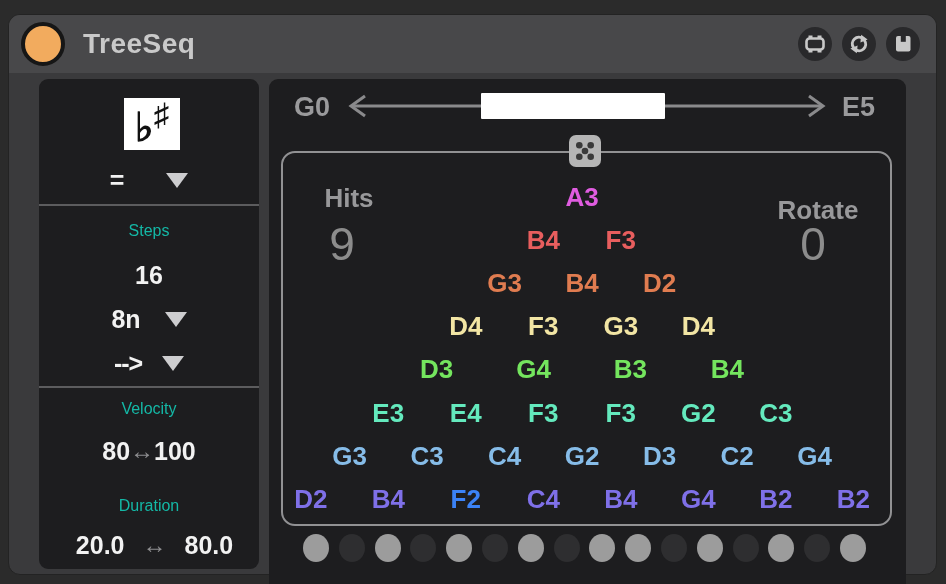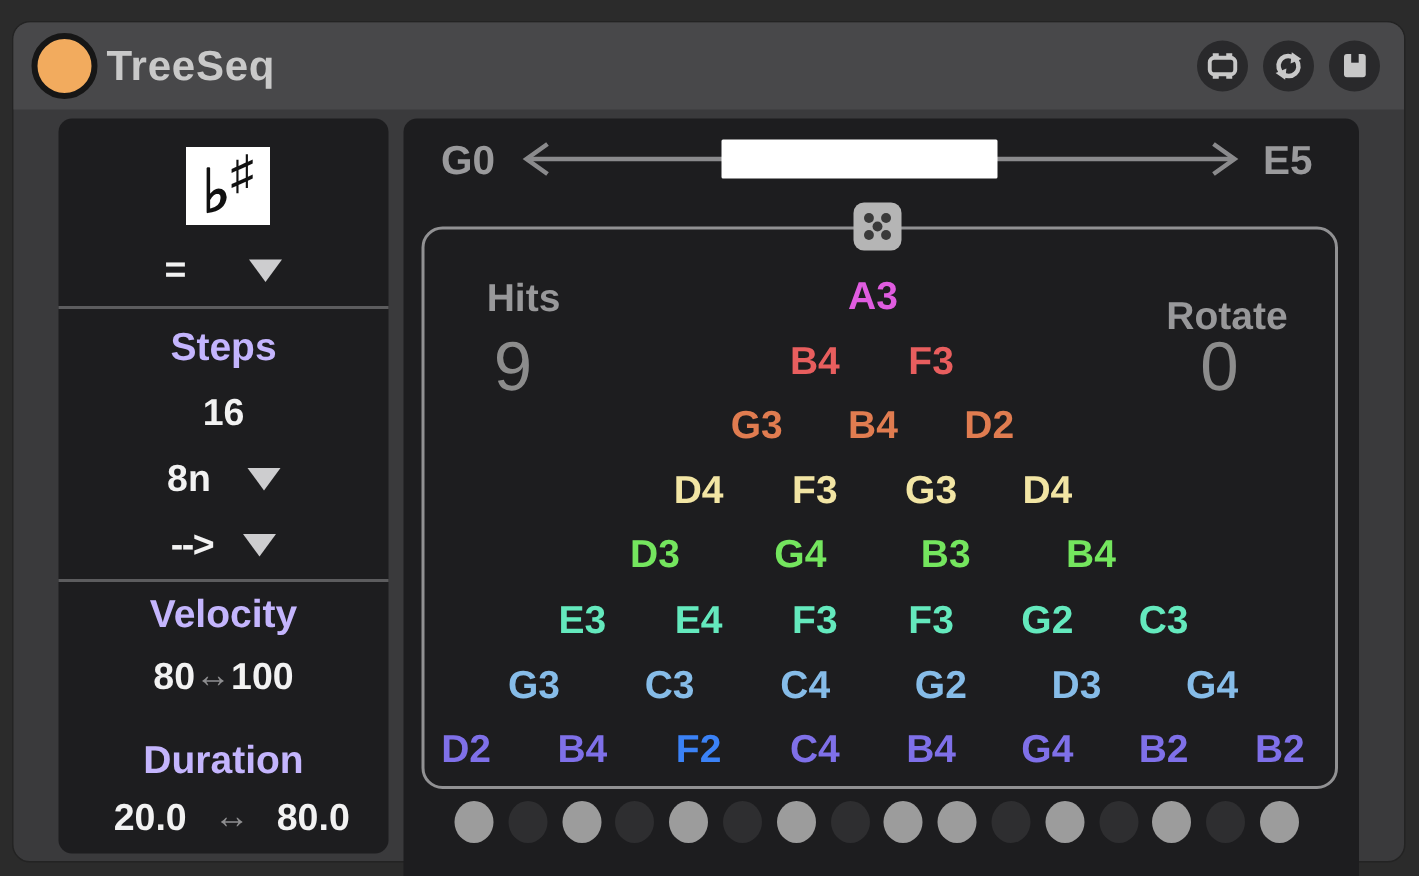--- a/index.html
+++ b/index.html
@@ -1,31 +1,31 @@
 <!DOCTYPE html>
 <html><head>
 <meta charset="utf-8">
 <style>
   html,body{margin:0;padding:0;background:#2b2b2b;font-family:"Liberation Sans",sans-serif;}
   .stage{position:relative;width:946px;height:584px;background:#2b2b2b;overflow:hidden;}
   .device{position:absolute;left:8px;top:14px;width:929px;height:561px;background:#3a3a3c;border-radius:12px;border:1px solid #232323;box-sizing:border-box;}
   
   .titlebar{position:absolute;left:0;top:0;right:0;height:58px;background:#48484a;border-radius:11px 11px 0 0;display:flex;align-items:center;}
   .led-ring{width:36px;height:36px;border-radius:50%;border:4px solid #161616;margin-left:12px;box-sizing:content-box;background:#f2ab5e;}
-  .title{margin-left:6px;font-size:28px;font-weight:bold;color:#c9c9c9;letter-spacing:.5px;}
+  .title{margin-left:18px;font-size:28px;font-weight:bold;color:#c9c9c9;letter-spacing:.5px;}
   .tb-buttons{margin-left:auto;display:flex;gap:10px;padding-right:16px;}
   .tb-btn{width:34px;height:34px;border-radius:50%;background:#29292b;display:flex;align-items:center;justify-content:center;cursor:pointer;}
   .tb-btn svg{display:block;}
   
   .panel{position:absolute;background:#1d1d1f;border-radius:9px;}
   .left-panel{left:30px;top:64px;width:220px;height:490px;}
   .right-panel{left:260px;top:64px;width:637px;height:571px;}
   
   .row{position:absolute;left:0;right:0;height:30px;display:flex;align-items:center;justify-content:center;}
-  .lbl{color:#c4b5fd;font-size:26px;font-weight:bold;}
+  .lbl{color:#14b8a6;font-size:16px;font-weight:normal;}
   .val{color:#f2f2f2;font-size:25px;font-weight:bold;}
   .divider{position:absolute;left:0;right:0;height:2px;background:#5c5c5e;}
   .caret{width:0;height:0;border-left:11px solid transparent;border-right:11px solid transparent;border-top:15px solid #cdcdcf;}
   .notation-box{position:absolute;left:85px;top:19px;width:56px;height:52px;background:#fff;display:flex;align-items:center;justify-content:center;cursor:pointer;}
   .notation-box .flat{font-size:40px;font-weight:bold;color:#111;transform:translateY(3px);}
   .notation-box .sharp{font-size:31px;font-weight:bold;color:#111;transform:translateY(-9px);}
   .lr-arrow{color:#8e8e90;font-size:24px;font-weight:bold;}
   
   .range-label{position:absolute;top:13px;font-size:27px;font-weight:bold;color:#9a9a9c;}
   .range-arrow{position:absolute;left:0;top:0;}
@@ -171,20 +171,21 @@
             <span class="note" style="color: rgb(100, 233, 189);">F3</span>
             <span class="note" style="color: rgb(100, 233, 189);">G2</span>
             <span class="note" style="color: rgb(100, 233, 189);">C3</span>
           </div>
           <div class="tree-row" style="top: 361.6px; left: 41.75px; width: 542.5px;">
             <span class="note" style="color: rgb(134, 188, 232);">G3</span>
             <span class="note" style="color: rgb(134, 188, 232);">C3</span>
             <span class="note" style="color: rgb(134, 188, 232);">C4</span>
             <span class="note" style="color: rgb(134, 188, 232);">G2</span>
             <span class="note" style="color: rgb(134, 188, 232);">D3</span>
+            <span class="note" style="color: rgb(134, 188, 232);">C2</span>
             <span class="note" style="color: rgb(134, 188, 232);">G4</span>
           </div>
           <div class="tree-row" style="top: 404.7px; left: 3px; width: 620px;">
             <span class="note" style="color: rgb(127, 112, 232);">D2</span>
             <span class="note" style="color: rgb(127, 112, 232);">B4</span>
             <span class="note" style="color: #3b82f6;">F2</span>
             <span class="note" style="color: rgb(127, 112, 232);">C4</span>
             <span class="note" style="color: rgb(127, 112, 232);">B4</span>
             <span class="note" style="color: rgb(127, 112, 232);">G4</span>
             <span class="note" style="color: rgb(127, 112, 232);">B2</span>

